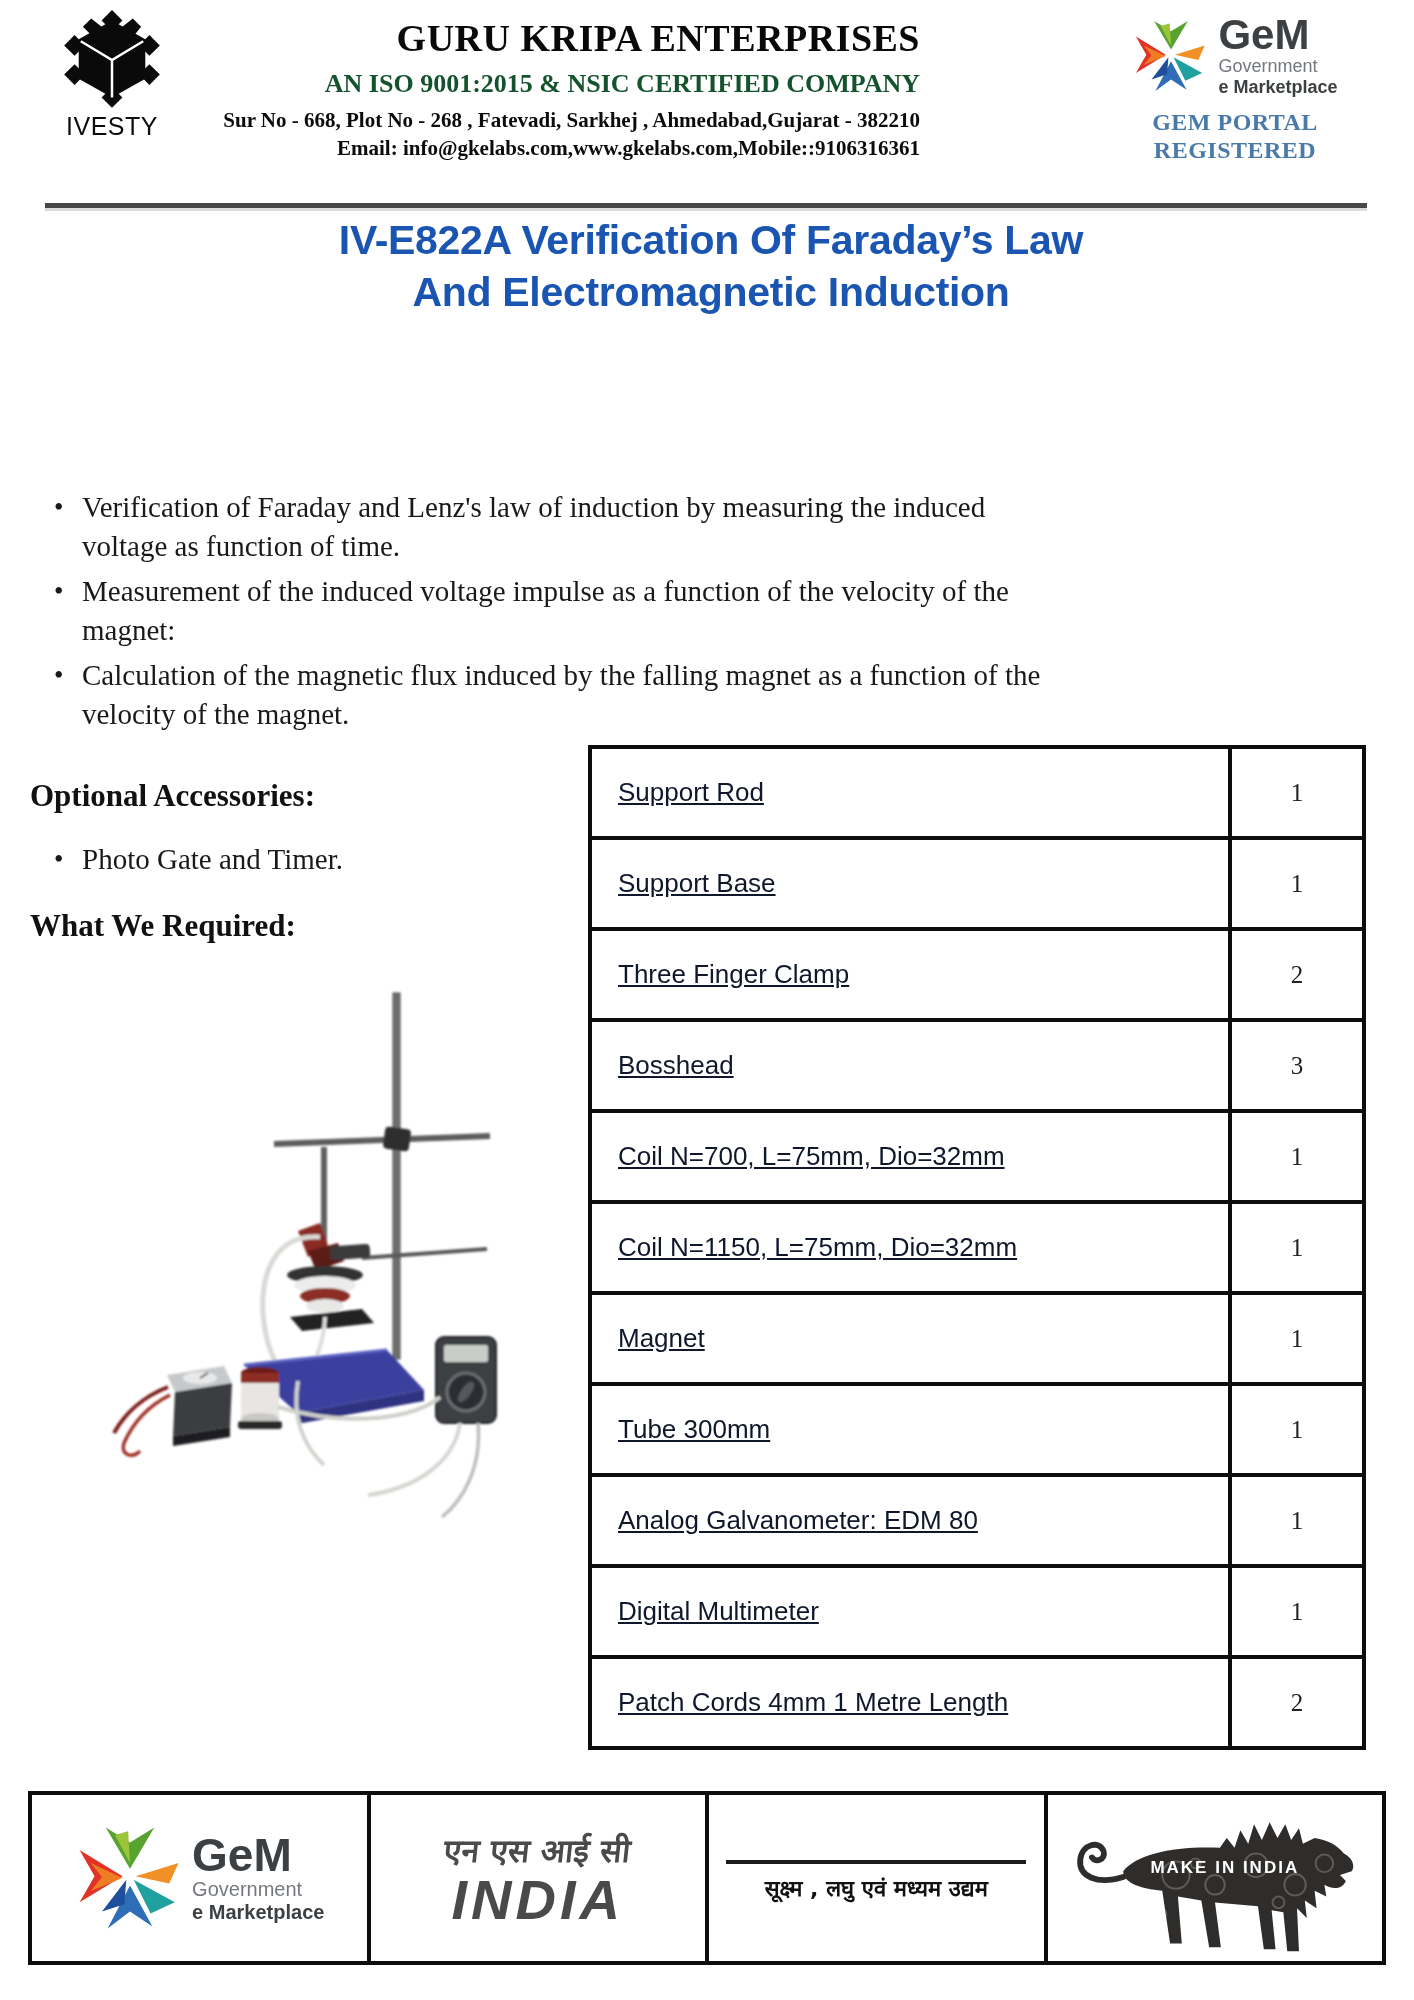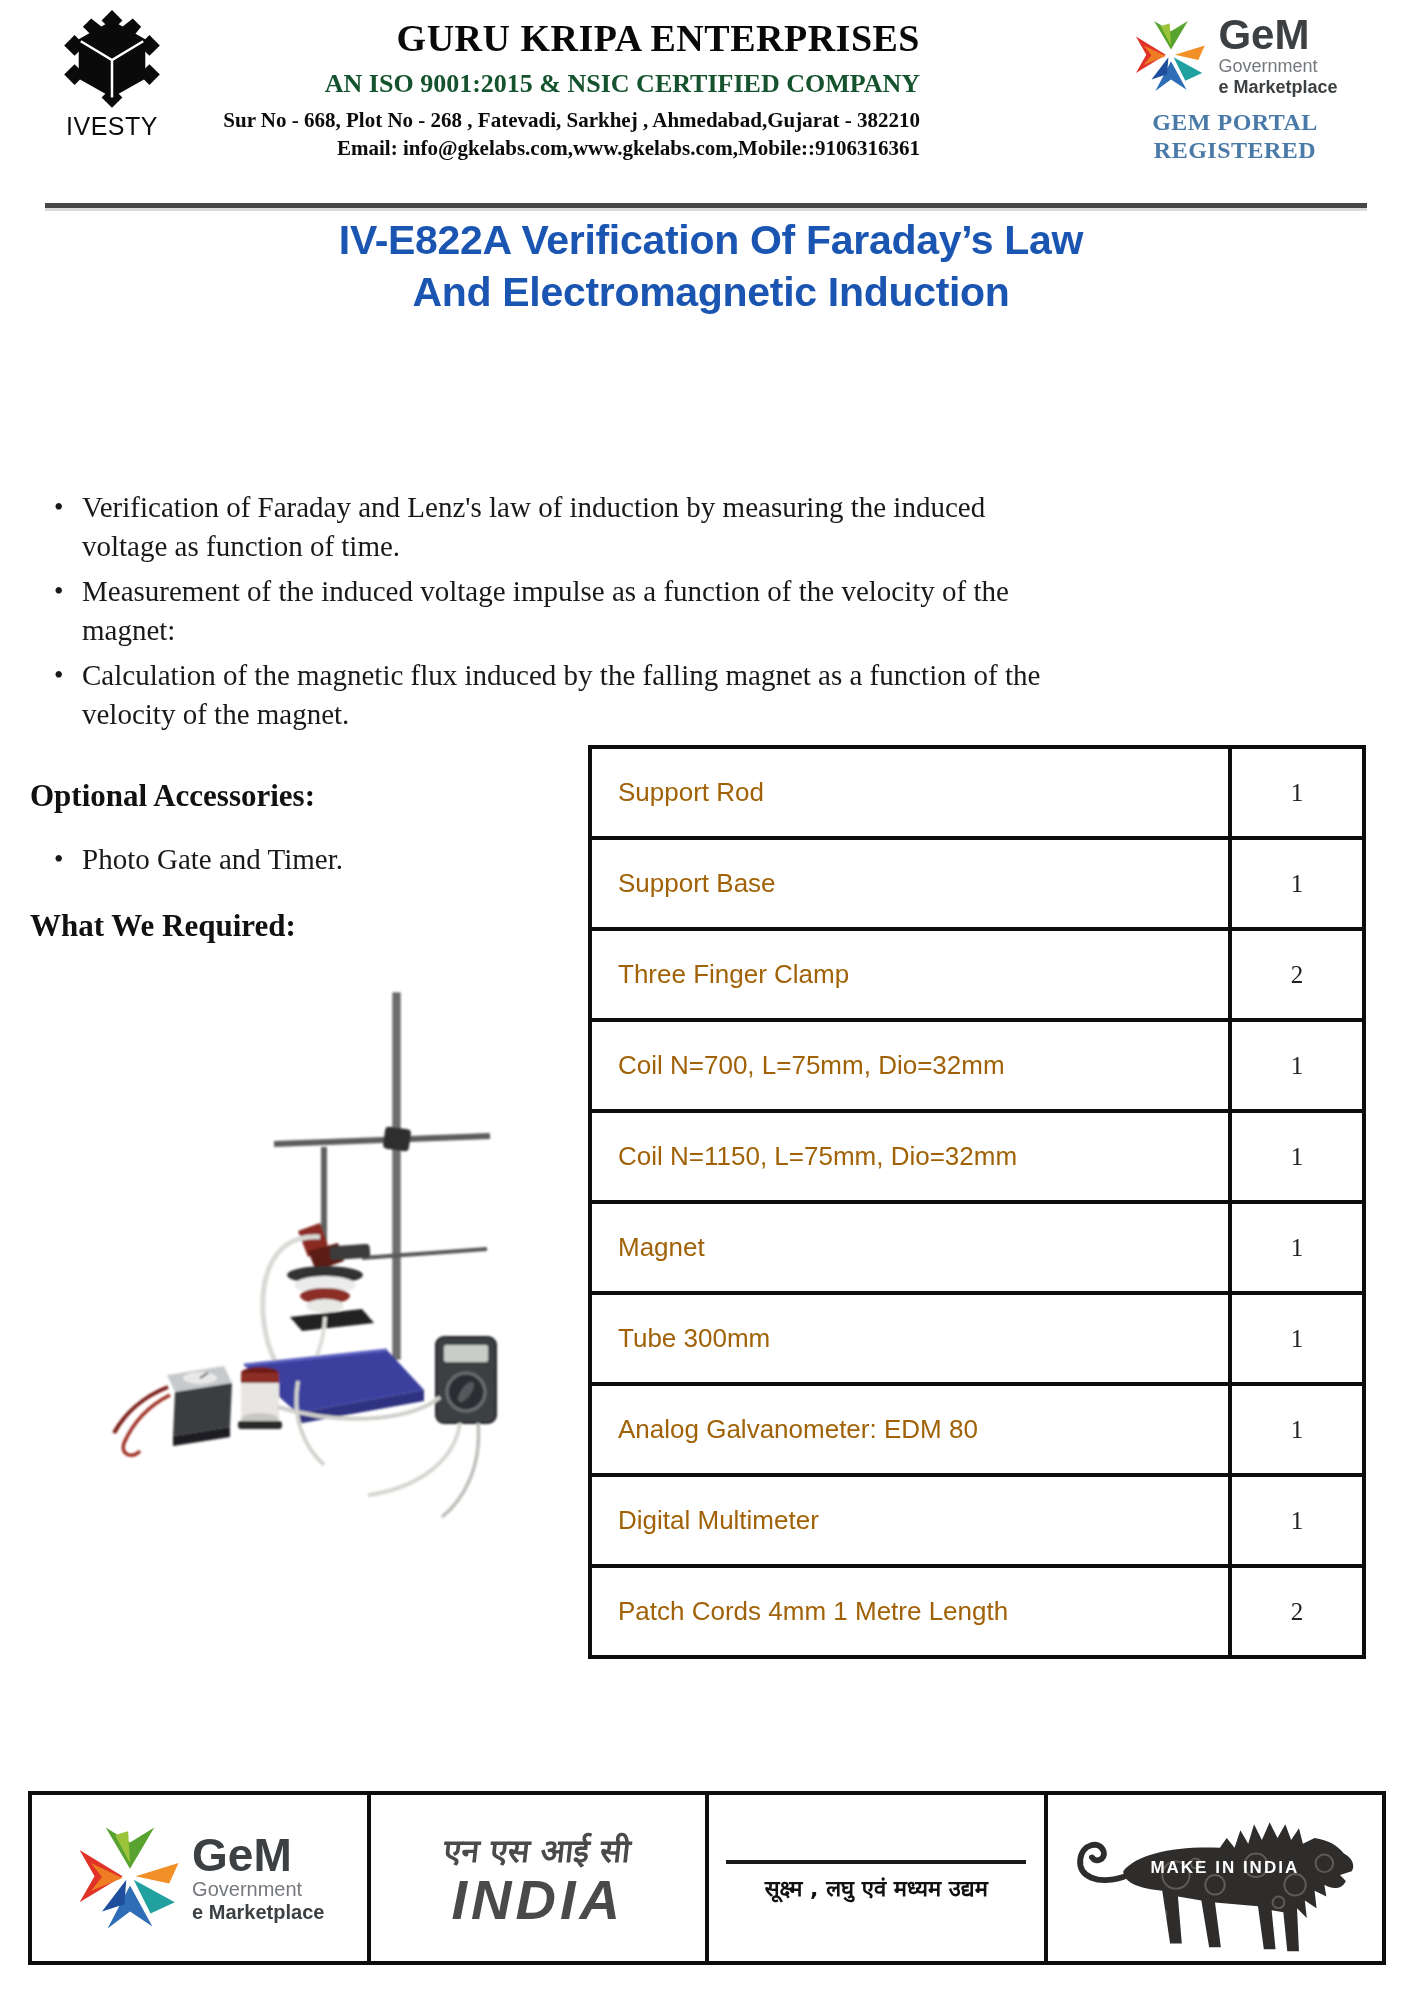--- a/index.html
+++ b/index.html
@@ -42,21 +42,21 @@
   .opt-list { position:absolute; left:48px; top:840px; width:600px; list-style:none; }
   .req-head { position:absolute; left:30px; top:908px; font-size:31px; font-weight:bold; color:#111; }
 
   
   .apparatus { position:absolute; left:62px; top:945px; width:505px; height:630px; }
 
   
   .req-table { position:absolute; left:588px; top:745px; width:778px; border-collapse:collapse;
     font-family:"Liberation Sans","DejaVu Sans",sans-serif; table-layout:fixed; }
   .req-table td { border:4px solid var(--table_border,#0d0d0d); height:91px; vertical-align:middle; background:#fff; }
-  .req-table td.item { padding-left:26px; font-size:26px; color:#a16207; }
+  .req-table td.item { padding-left:26px; font-size:26px; color:#0f172a;text-decoration:underline; }
   .req-table td.qty { width:134px; text-align:center; font-family:"Liberation Serif","DejaVu Serif",serif; font-size:25px; color:#222; }
 
   
   .foot { position:absolute; left:28px; top:1791px; width:1358px; height:174px; display:flex;
     border:4px solid #0d0d0d; background:#fff; }
   .foot-cell { flex:1 1 0; display:flex; align-items:center; justify-content:center; border-right:4px solid #0d0d0d; position:relative; overflow:hidden; }
   .foot-cell:last-child { border-right:none; }
   .f-gem-words { text-align:left; margin-left:6px; }
   .f-gem-main { font-family:"Liberation Sans","DejaVu Sans",sans-serif; font-size:46px; font-weight:bold; color:#3c4043; line-height:46px; }
   .f-gem-sub { font-family:"Liberation Sans","DejaVu Sans",sans-serif; font-size:20px; color:#75797d; line-height:23px; }
@@ -239,20 +239,24 @@
         <tr>
           <td class="item">Support Base</td>
           <td class="qty">1</td>
         </tr>
 
         <tr>
           <td class="item">Three Finger Clamp</td>
           <td class="qty">2</td>
         </tr>
 
+        <tr>
+          <td class="item">Bosshead</td>
+          <td class="qty">3</td>
+        </tr>
 
         <tr>
           <td class="item">Coil N=700, L=75mm, Dio=32mm</td>
           <td class="qty">1</td>
         </tr>
 
         <tr>
           <td class="item">Coil N=1150, L=75mm, Dio=32mm</td>
           <td class="qty">1</td>
         </tr>

